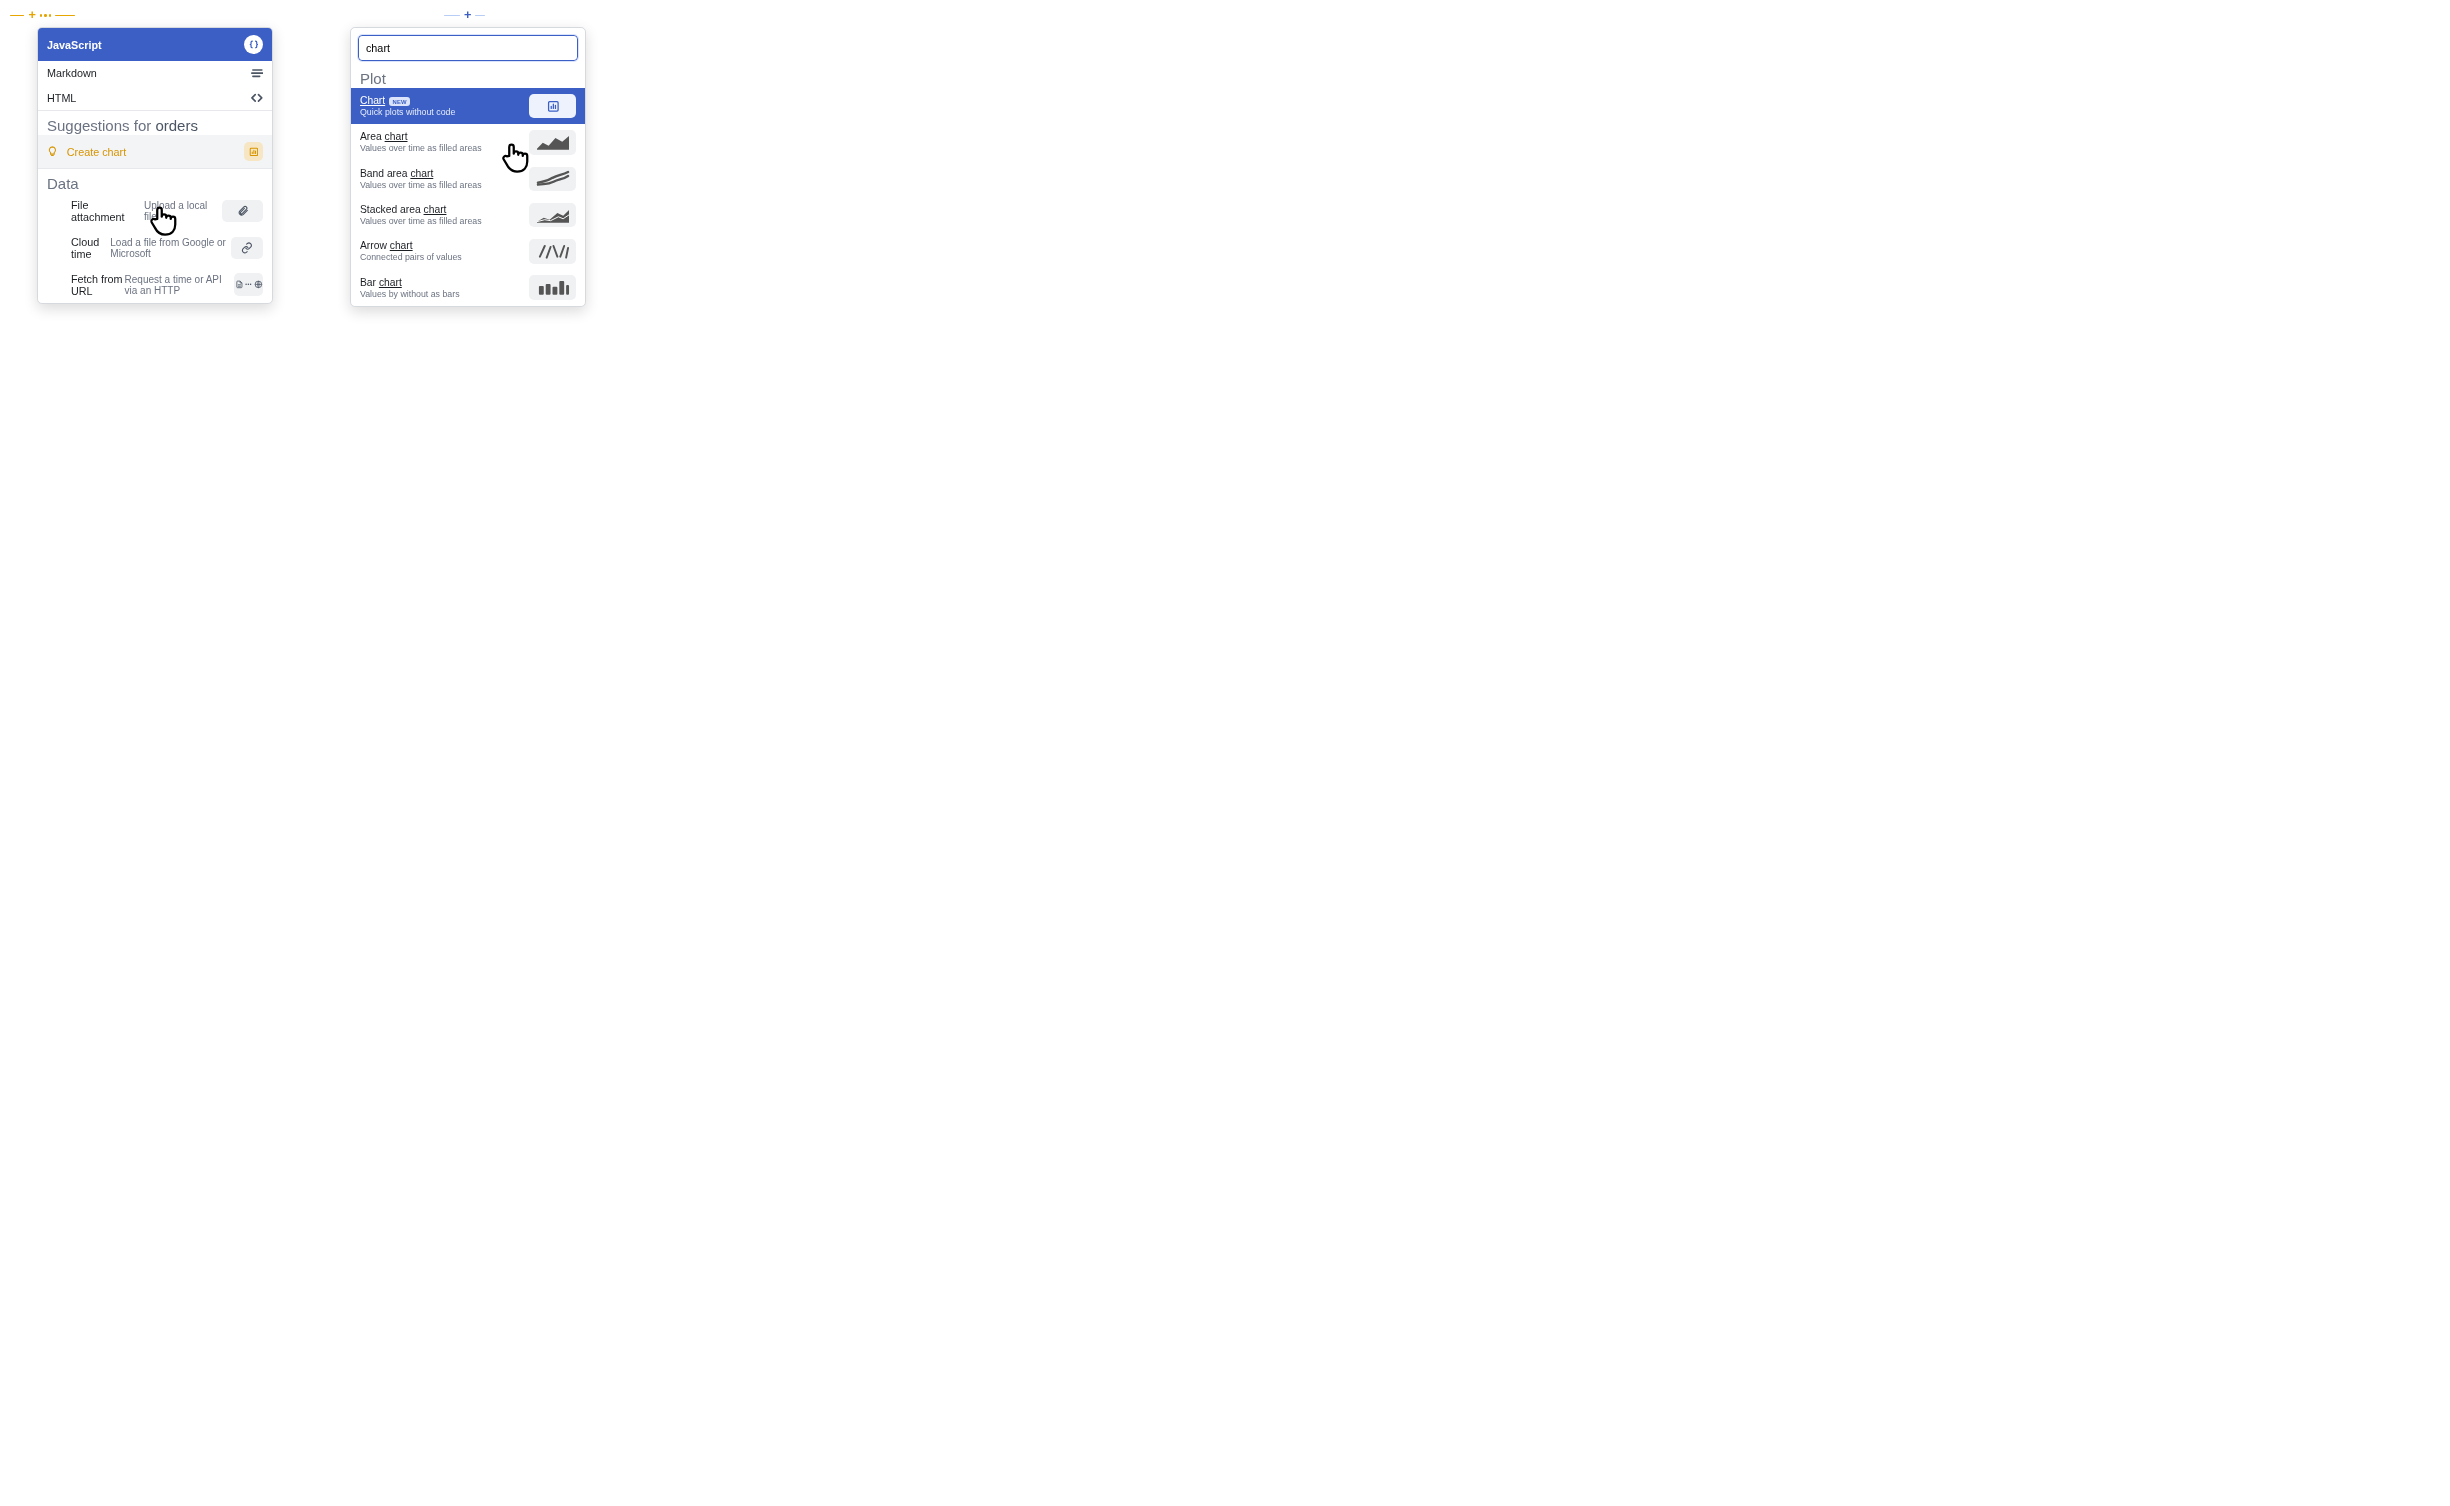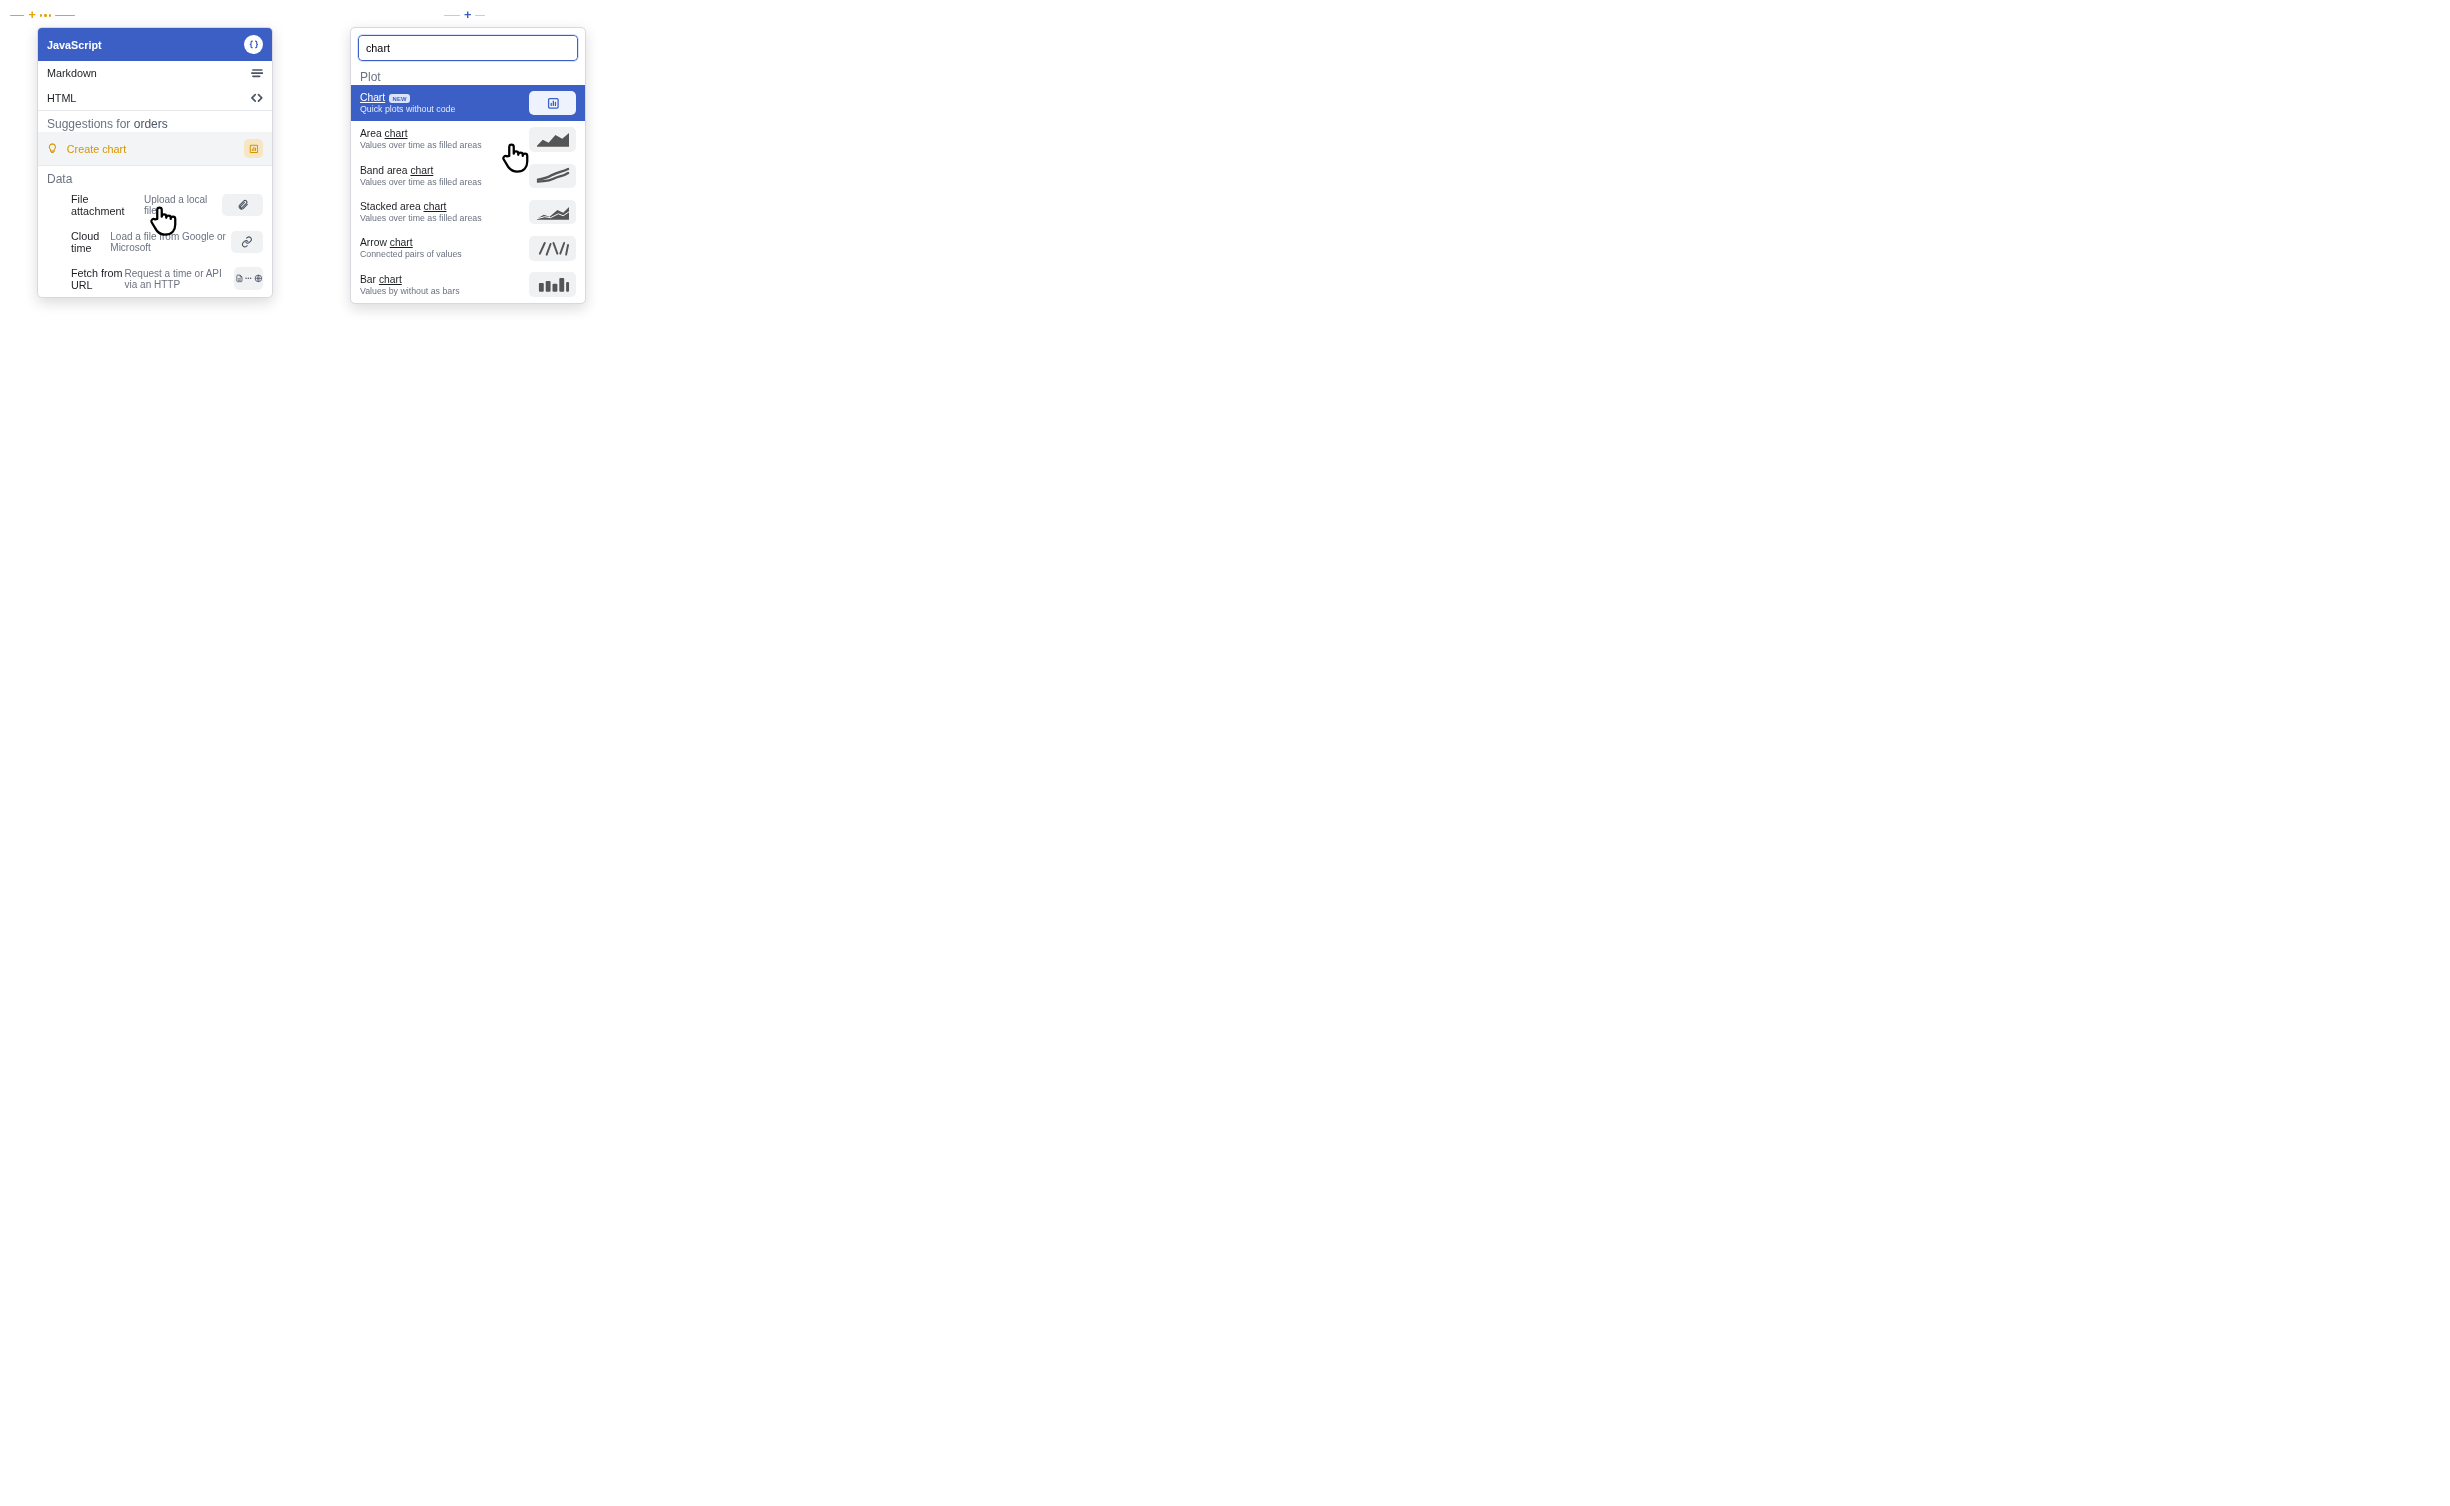--- a/index.html
+++ b/index.html
@@ -50,21 +50,21 @@
   .row .sub { font-size: 10px; color: #6b7280; margin-top: 1px; }
   .row .stack { display: flex; flex-direction: row; margin-left: 24px; }
   .row.hover-suggest { background: #f3f4f6; }
   .row.hover-suggest .title { color: #d79500; font-weight: 500; display: flex; align-items: center; gap: 9px; }
   .icon-pill {
     width: 19.6px; height: 19.6px; border-radius: 50%; display: flex; align-items: center; justify-content: center;
   }
   .icon-pill.white { background: #fff; color: #3b5fc5; }
   .icon-pill.cream { background: #f7e6c4; color: #d79500; border-radius: 4.9px; }
   .icon-slot { color: #4b5563; display:flex; align-items:center; gap:2.9px;}
-  .section-label { padding: 5.9px 8.8px 1px 8.8px; color: #6b7280; font-size: 12px; }
+  .section-label { padding: 5.9px 8.8px 1px 8.8px; color: #6b7280; font-size: 15px; }
   .section-label .strong { color: #4b5563; text-align: right; }
   .thumb-btn {
     width: 42px; height: 22.5px; border-radius: 4.9px; background: #f0f1f3;
     display: flex; align-items: center; justify-content: center; color: #4b5563;
   }
 
   
   .search-wrap { padding: 6.9px; }
   .search {
     width: 100%; border: 1px solid #3b5fc5; outline: 1.5px solid #d9e3fb;

